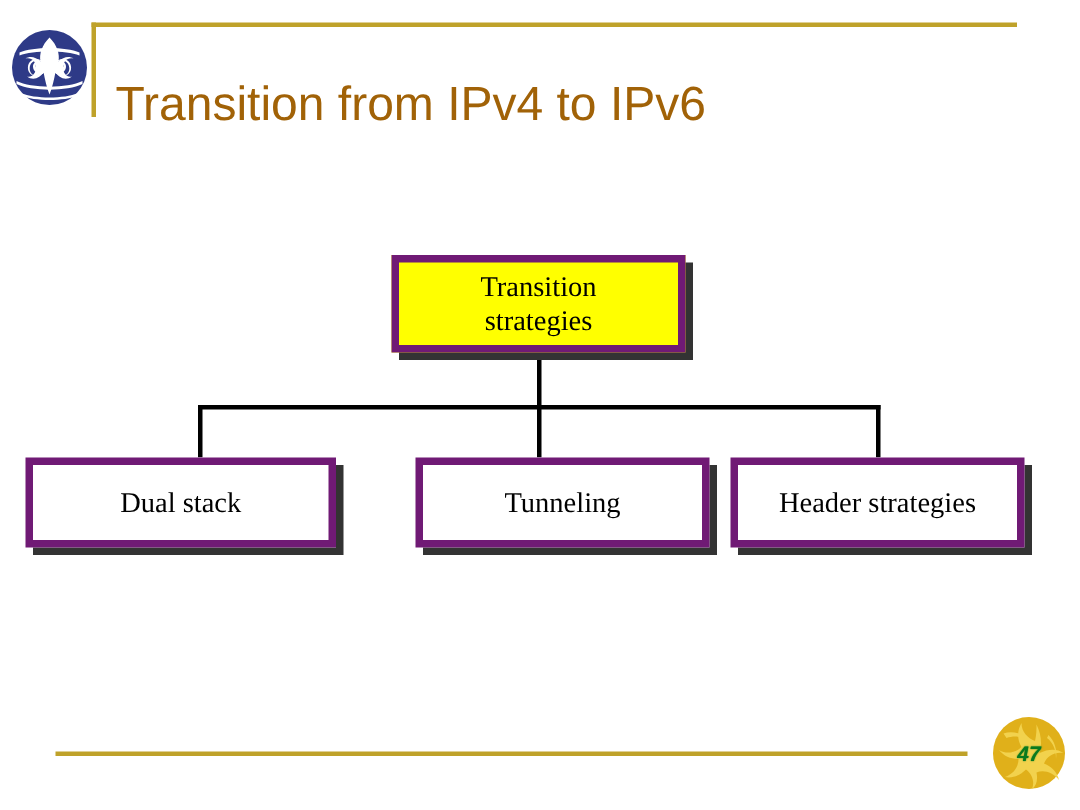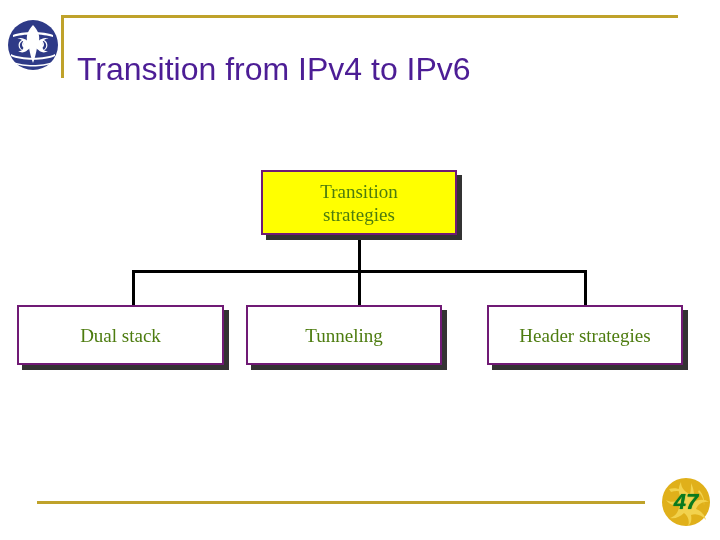--- a/index.html
+++ b/index.html
@@ -43,56 +43,56 @@
     height: 63px;
     background: #bfa22a;
   }
   #slide-title {
     position: absolute;
     left: 77px;
     top: 27px;
     width: 600px;
     font-size: 32px;
     line-height: 42px;
-    color: #4c1d95;
+    color: #a16207;
     font-family: "Liberation Sans", sans-serif;
     font-weight: normal;
     letter-spacing: 0px;
     white-space: nowrap;
   }
 
   
   #diagram {
     position: absolute;
     left: 0;
     top: 0;
     width: 720px;
     height: 540px;
   }
   .node {
     position: absolute;
     box-sizing: border-box;
-    border: 2px solid #701a75;
+    border: 5px solid #701a75;
     background: #ffffff;
-    color: #4d7c0f;
+    color: #000000;
     font-family: "Liberation Serif", serif;
     font-size: 19px;
     line-height: 23px;
     text-align: center;
     display: flex;
     align-items: center;
     justify-content: center;
     box-shadow: 5px 5px 0 0 #333333;
   }
   .node.root {
     background: #ffff00;
   }
   #node-root   { left: 261px; top: 170px; width: 196px; height: 65px; }
   #node-dual   { left: 17px;  top: 305px; width: 207px; height: 60px; }
-  #node-tunnel { left: 246px; top: 305px; width: 196px; height: 60px; }
+  #node-tunnel { left: 277px; top: 305px; width: 196px; height: 60px; }
   #node-header { left: 487px; top: 305px; width: 196px; height: 60px; }
 
   .node .label { display: block; padding: 0 4px; }
 
   
   .conn {
     position: absolute;
     background: #000000;
   }
   #conn-stem   { left: 358px; top: 235px; width: 3px; height: 70px; }
@@ -119,21 +119,21 @@
   #page-number {
     position: absolute;
     left: 661px;
     top: 477px;
     width: 50px;
     height: 50px;
     display: flex;
     align-items: center;
     justify-content: center;
     font-family: "Liberation Sans", sans-serif;
-    font-size: 22px;
+    font-size: 14px;
     font-weight: bold;
     font-style: italic;
     color: #0a7a1e;
     text-shadow: 0 0 1px #0a7a1e;
   }
 </style>
 </head>
 <body>
 
 <div id="slide">

